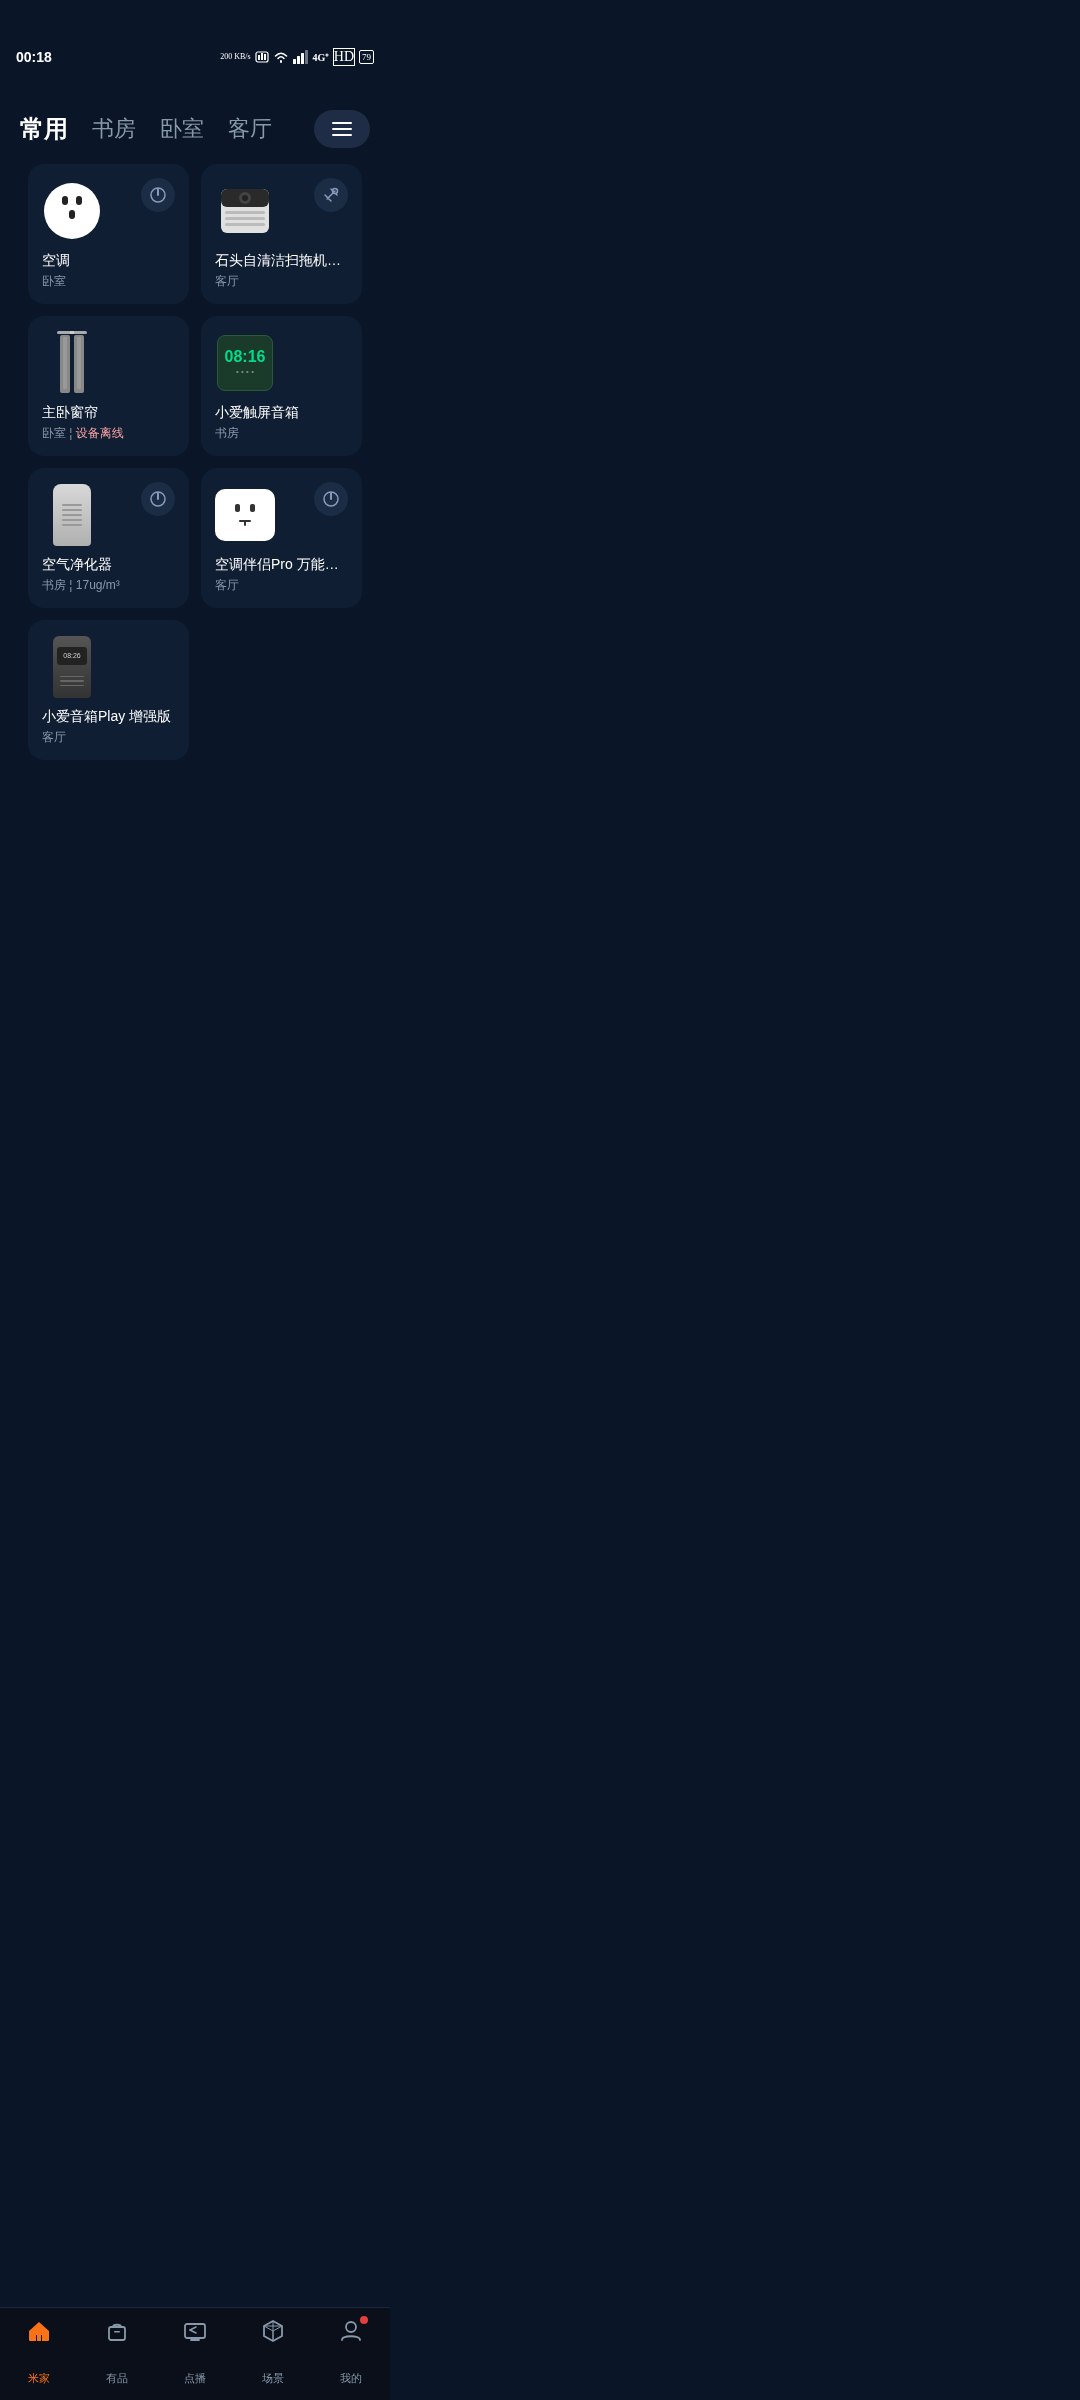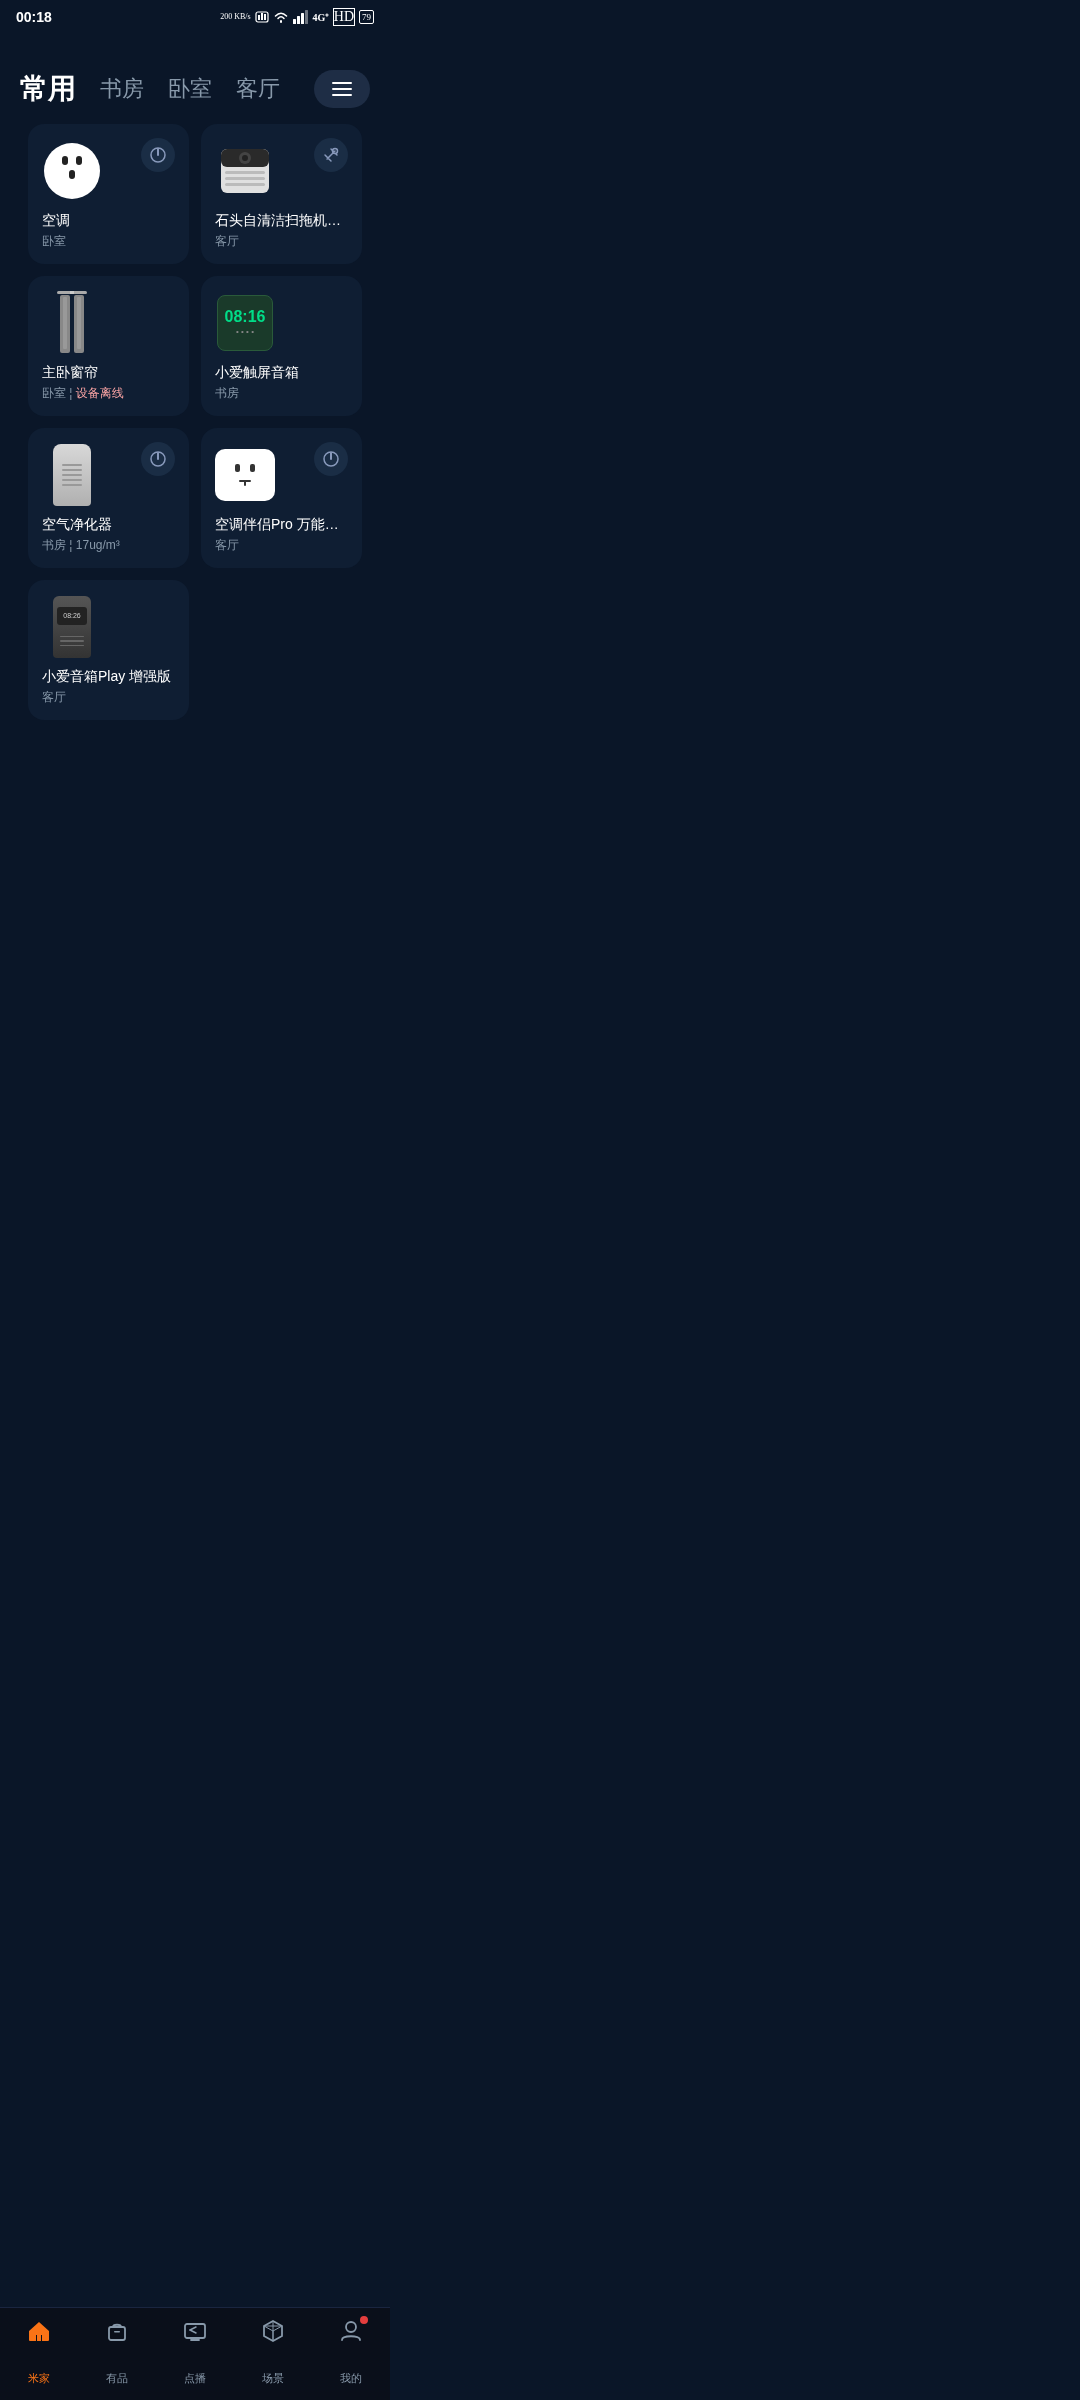--- a/index.html
+++ b/index.html
@@ -88,21 +88,21 @@
     .tab-item {
       font-size: 22px;
       font-weight: 500;
       color: #8899aa;
       margin-right: 24px;
       cursor: pointer;
     }
     .tab-item.active {
       color: #fff;
       font-weight: 700;
-      font-size: 28px;
+      font-size: 24px;
     }
     .tab-menu-btn {
       margin-left: auto;
       background: #1e2d45;
       border-radius: 20px;
       width: 56px;
       height: 38px;
       display: flex;
       align-items: center;
       justify-content: center;
@@ -409,20 +409,21 @@
 
     
     .power-icon-svg {
       width: 20px;
       height: 20px;
     }
 
     
     .content-area {
       padding-bottom: 80px;
+      margin-top: 40px;
     }
 
     
     .kb-info {
       display: flex;
       flex-direction: column;
       align-items: center;
       font-size: 8px;
       line-height: 1.1;
     }

